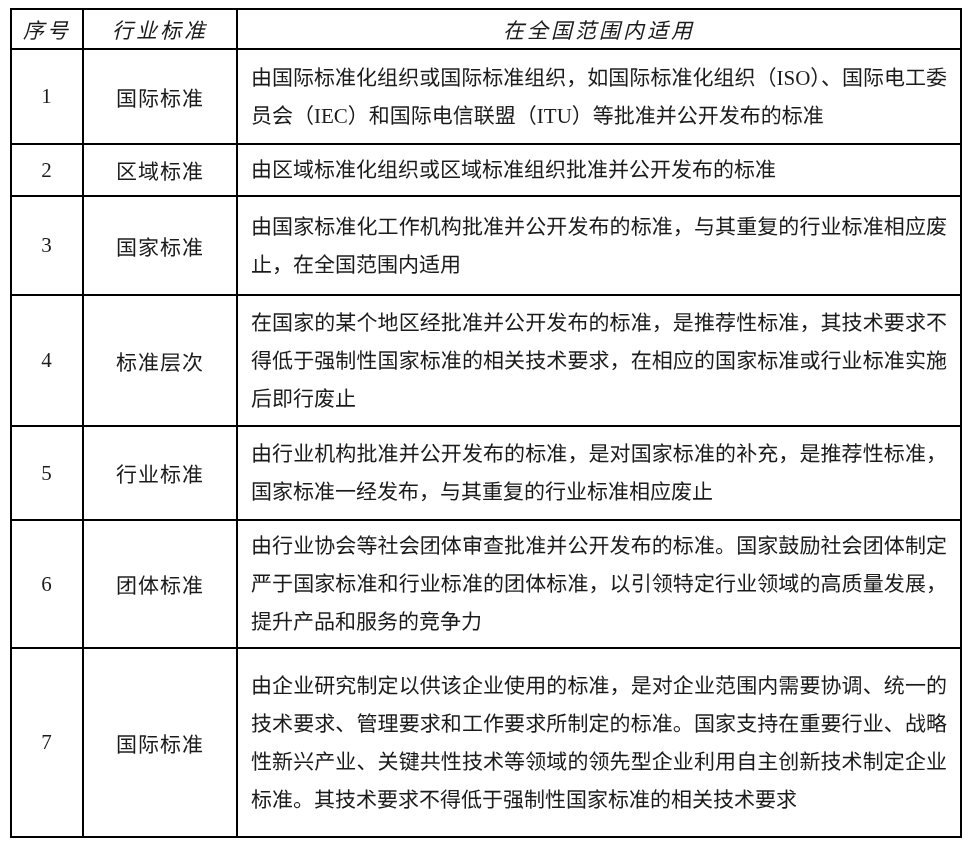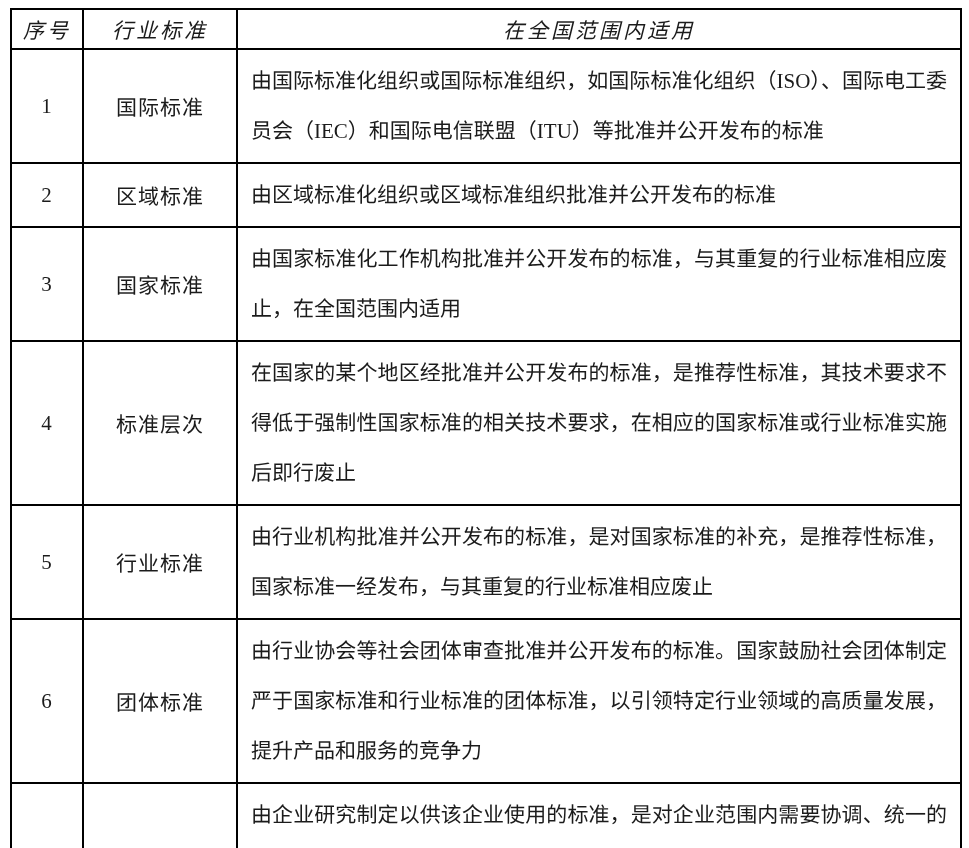--- a/index.html
+++ b/index.html
@@ -40,21 +40,21 @@
     text-align: center;
     letter-spacing: 3px;
   }
   td.cell-no, td.cell-level {
     text-align: center;
     letter-spacing: 1px;
   }
   td.cell-desc {
     text-align: justify;
     text-justify: inter-ideograph;
-    line-height: 50px;
+    line-height: 38px;
     padding: 6px 13px;
   }
   
   tbody tr:nth-child(1) { height: 95px; }
   tbody tr:nth-child(2) { height: 48px; }
   tbody tr:nth-child(3) { height: 99px; }
   tbody tr:nth-child(4) { height: 131px; }
   tbody tr:nth-child(5) { height: 94px; }
   tbody tr:nth-child(6) { height: 123px; }
   tbody tr:nth-child(7) { height: 189px; }

